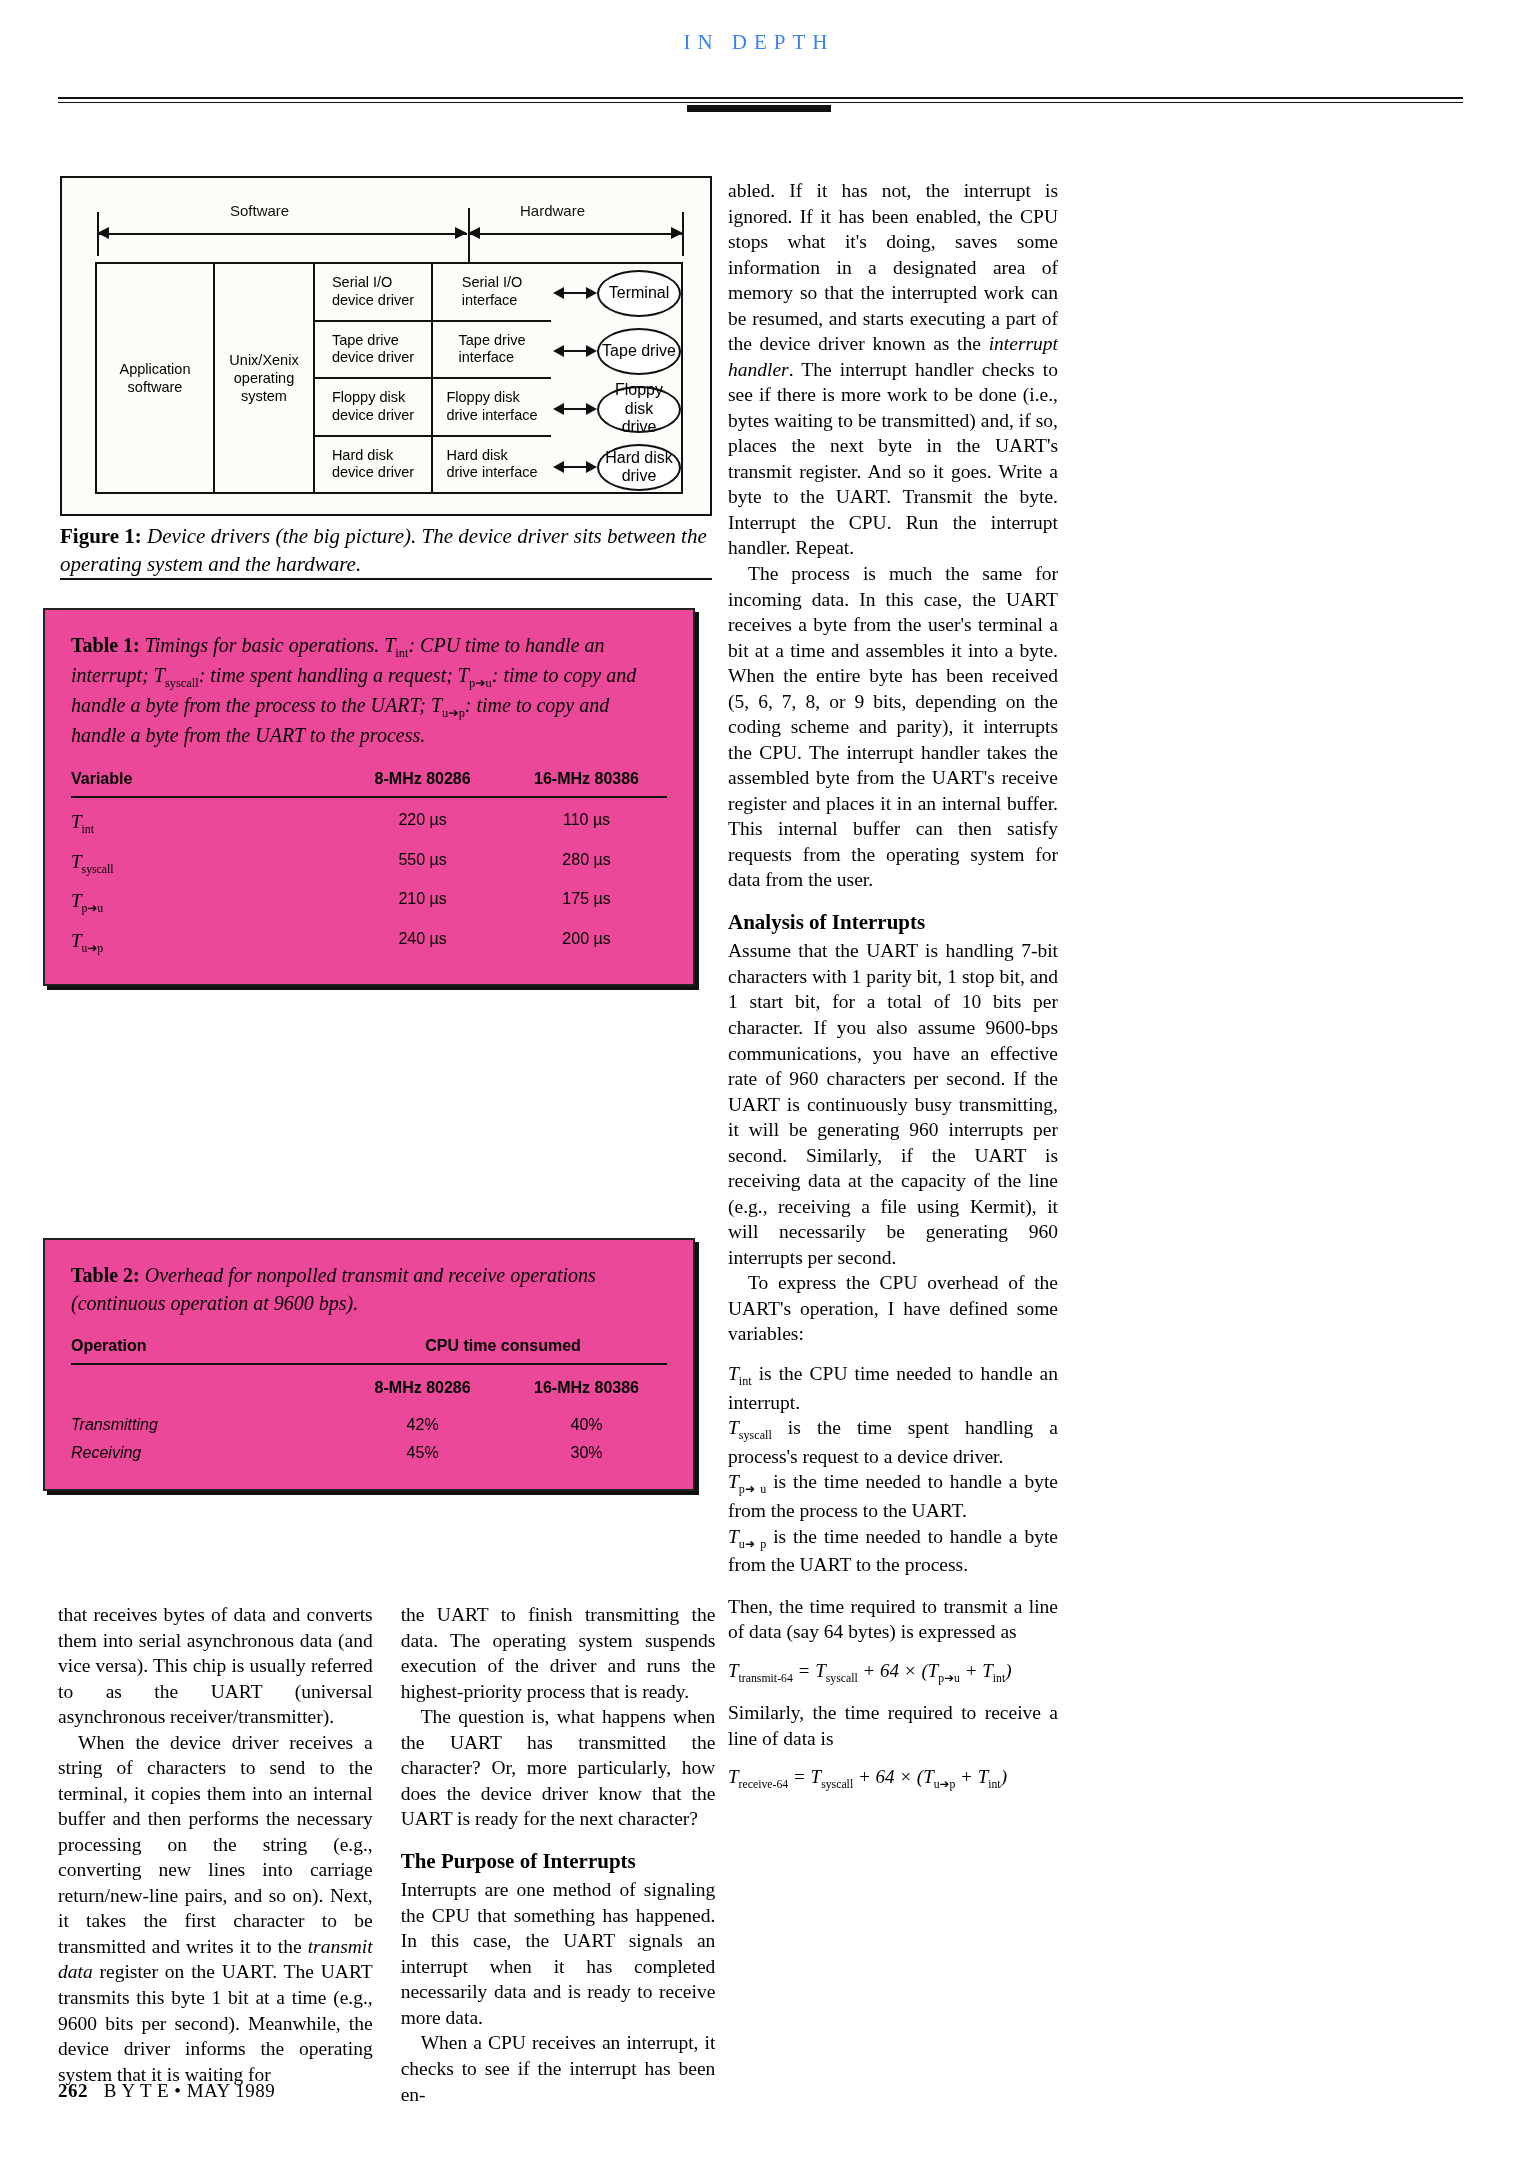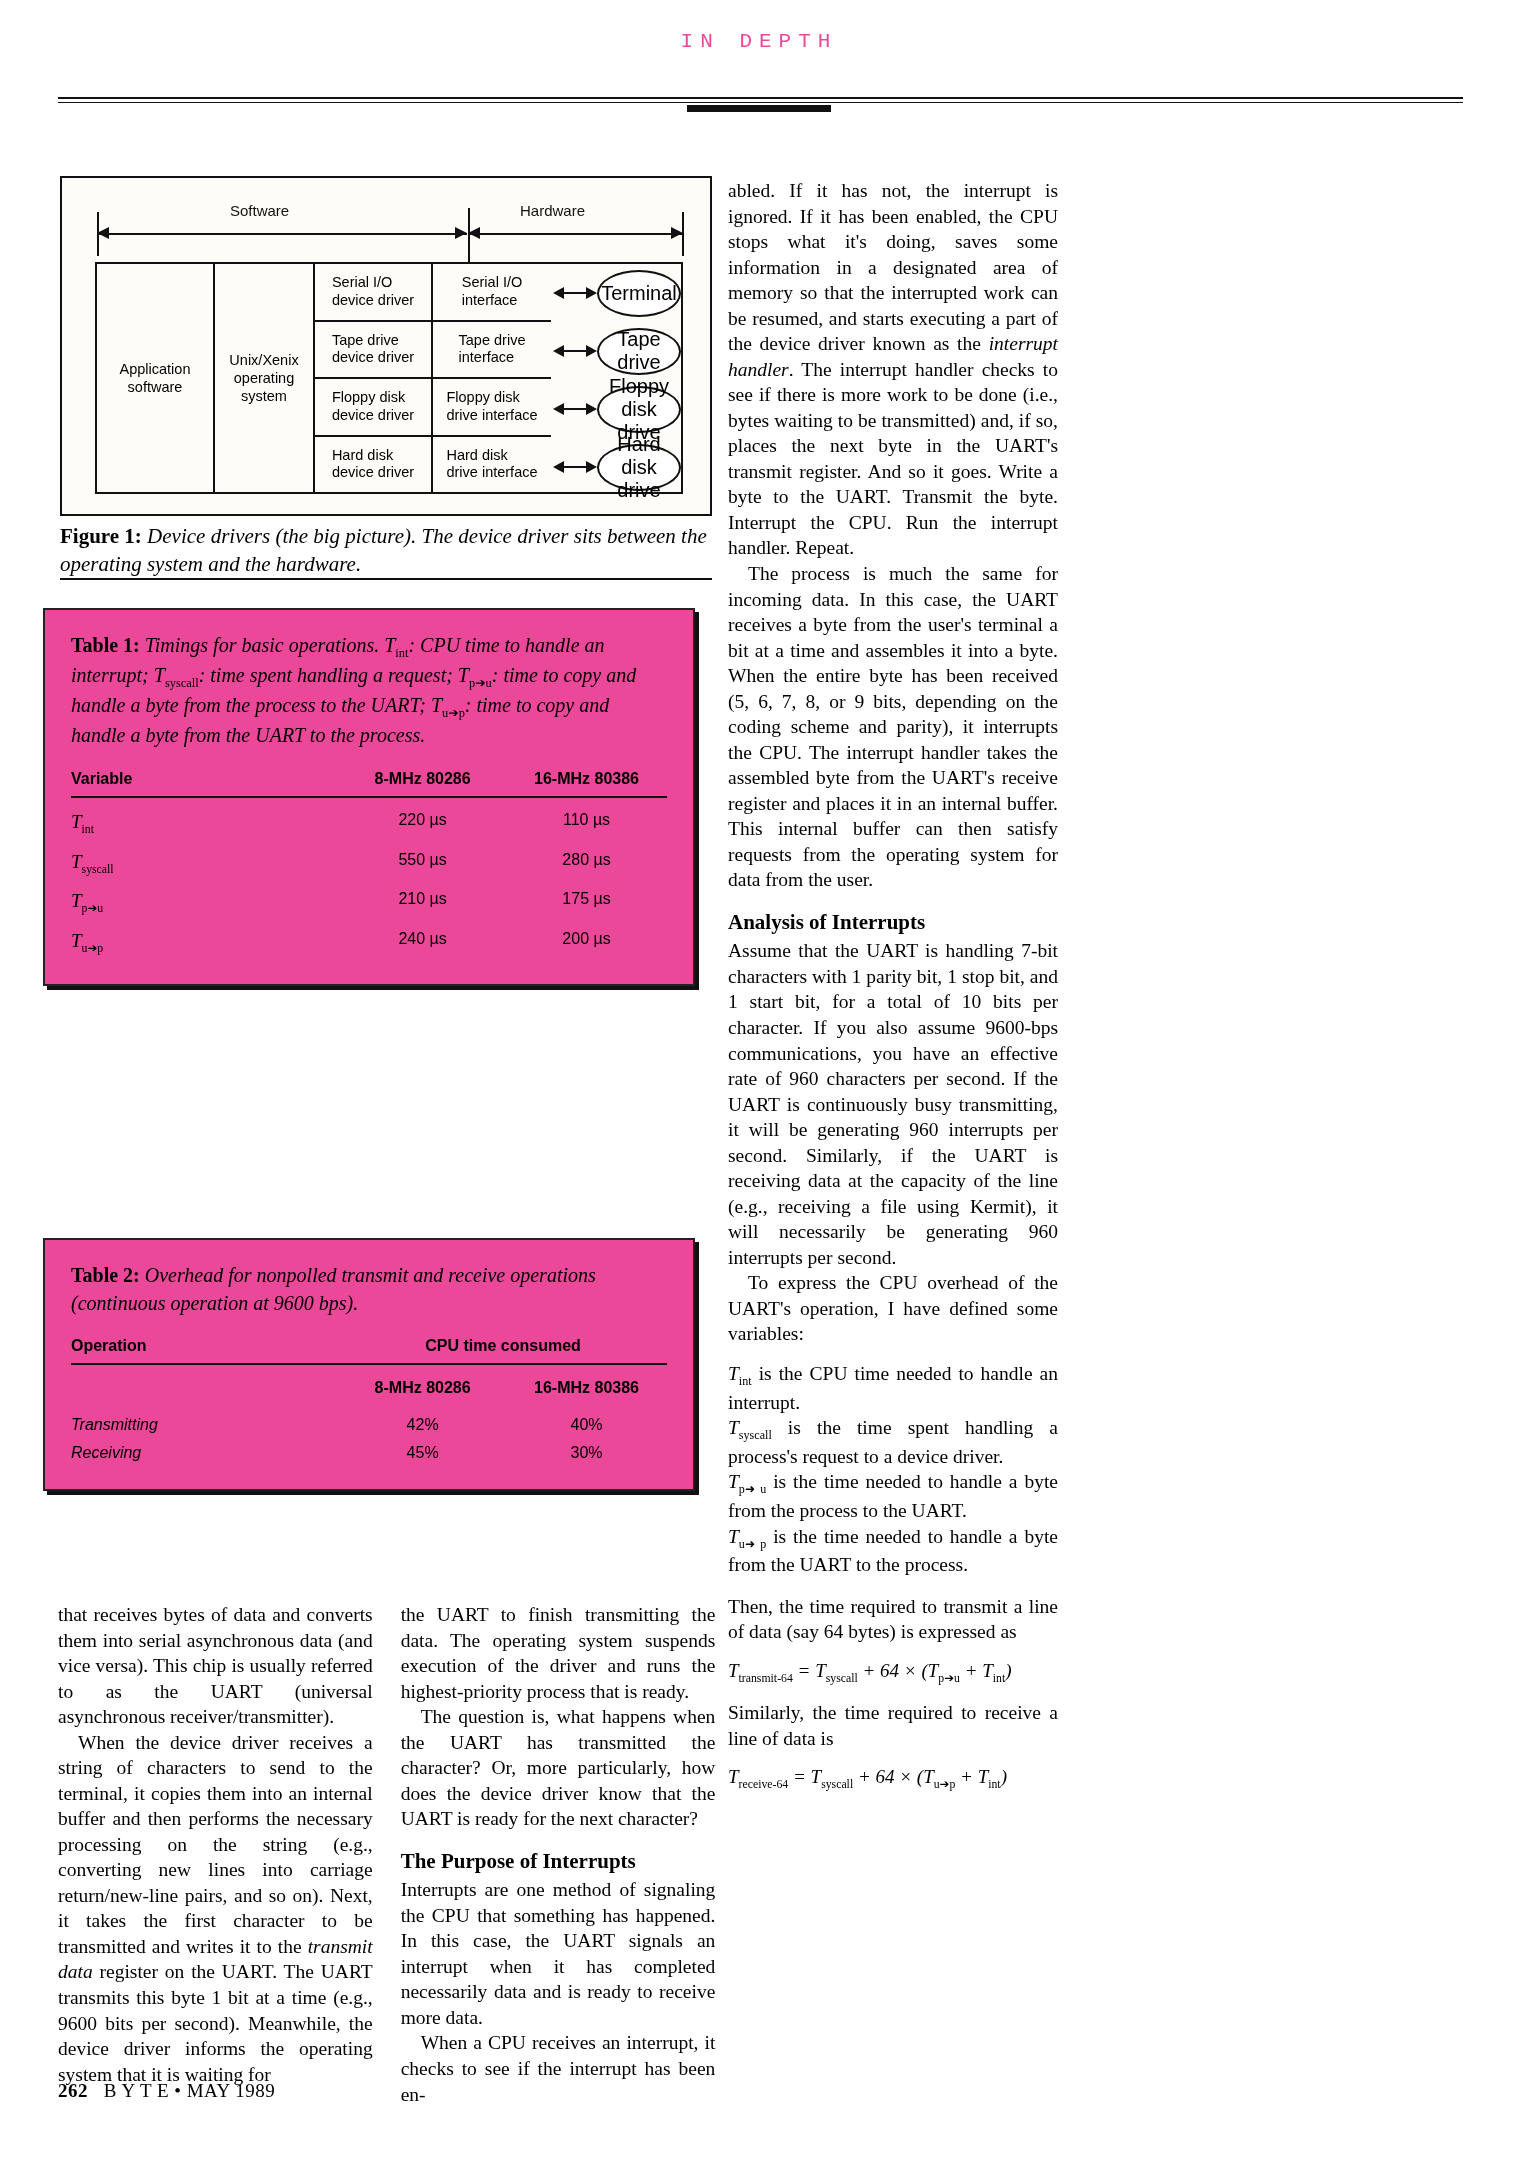--- a/index.html
+++ b/index.html
@@ -11,22 +11,22 @@
     color:#000;
     position:relative;
     overflow:hidden;
   }
 
   .page { position:absolute; inset:0; }
 
   
   .masthead { position:absolute; left:0; right:0; top:30px; text-align:center; }
   .dept-line {
-    font-family:Liberation Mono, monospace;
-    font-size:21px; letter-spacing:7px; color:#ec4899;
+    font-family:Liberation Serif, serif;
+    font-size:21px; letter-spacing:7px; color:#3b82f6;
   }
   .art-title {
     margin-top:18px;
     font-family:"Liberation Serif", serif;
     font-size:30px; letter-spacing:1.2px; color:#111;
   }
   .rule-thin  { position:absolute; left:58px; right:55px; top:97px; border-top:2.2px solid #111; }
   .rule-thin2 { position:absolute; left:58px; right:55px; top:102px; border-top:1.2px solid #111; }
   .rule-stub  { position:absolute; left:calc(50% - 72px); width:144px; top:105px; height:7px; background:#111; }
   .colR { position:absolute; left:728px; width:330px; }
@@ -81,21 +81,21 @@
   }
   .dbl-arrow { position:relative; width:44px; height:12px; flex:0 0 44px; margin-left:2px; }
   .dbl-arrow .bar { position:absolute; top:5px; left:9px; right:9px; height:2px; background:#111; }
   .dbl-arrow .lh { position:absolute; left:0; top:0; width:0;height:0;
      border-top:6px solid transparent;border-bottom:6px solid transparent;border-right:11px solid #111;}
   .dbl-arrow .rh { position:absolute; right:0; top:0; width:0;height:0;
      border-top:6px solid transparent;border-bottom:6px solid transparent;border-left:11px solid #111;}
   .ellipse {
     width:132px; height:47px; border:2.3px solid #111; border-radius:50%;
     display:flex; align-items:center; justify-content:center; text-align:center;
-    font-family:"Liberation Sans", sans-serif; font-size:20px; line-height:1.15;
+    font-family:"Liberation Sans", sans-serif; font-size:16px; line-height:1.15;
     background:#fff;
   }
 
   
   #figure-caption {
     position:absolute; left:60px; top:522px; width:652px;
     font-size:21px; line-height:1.35; font-style:italic;
   }
   #figure-caption b { font-style:normal; font-weight:bold; }
   .cap-rule { position:absolute; left:60px; top:578px; width:652px; border-top:2px solid #111; }

